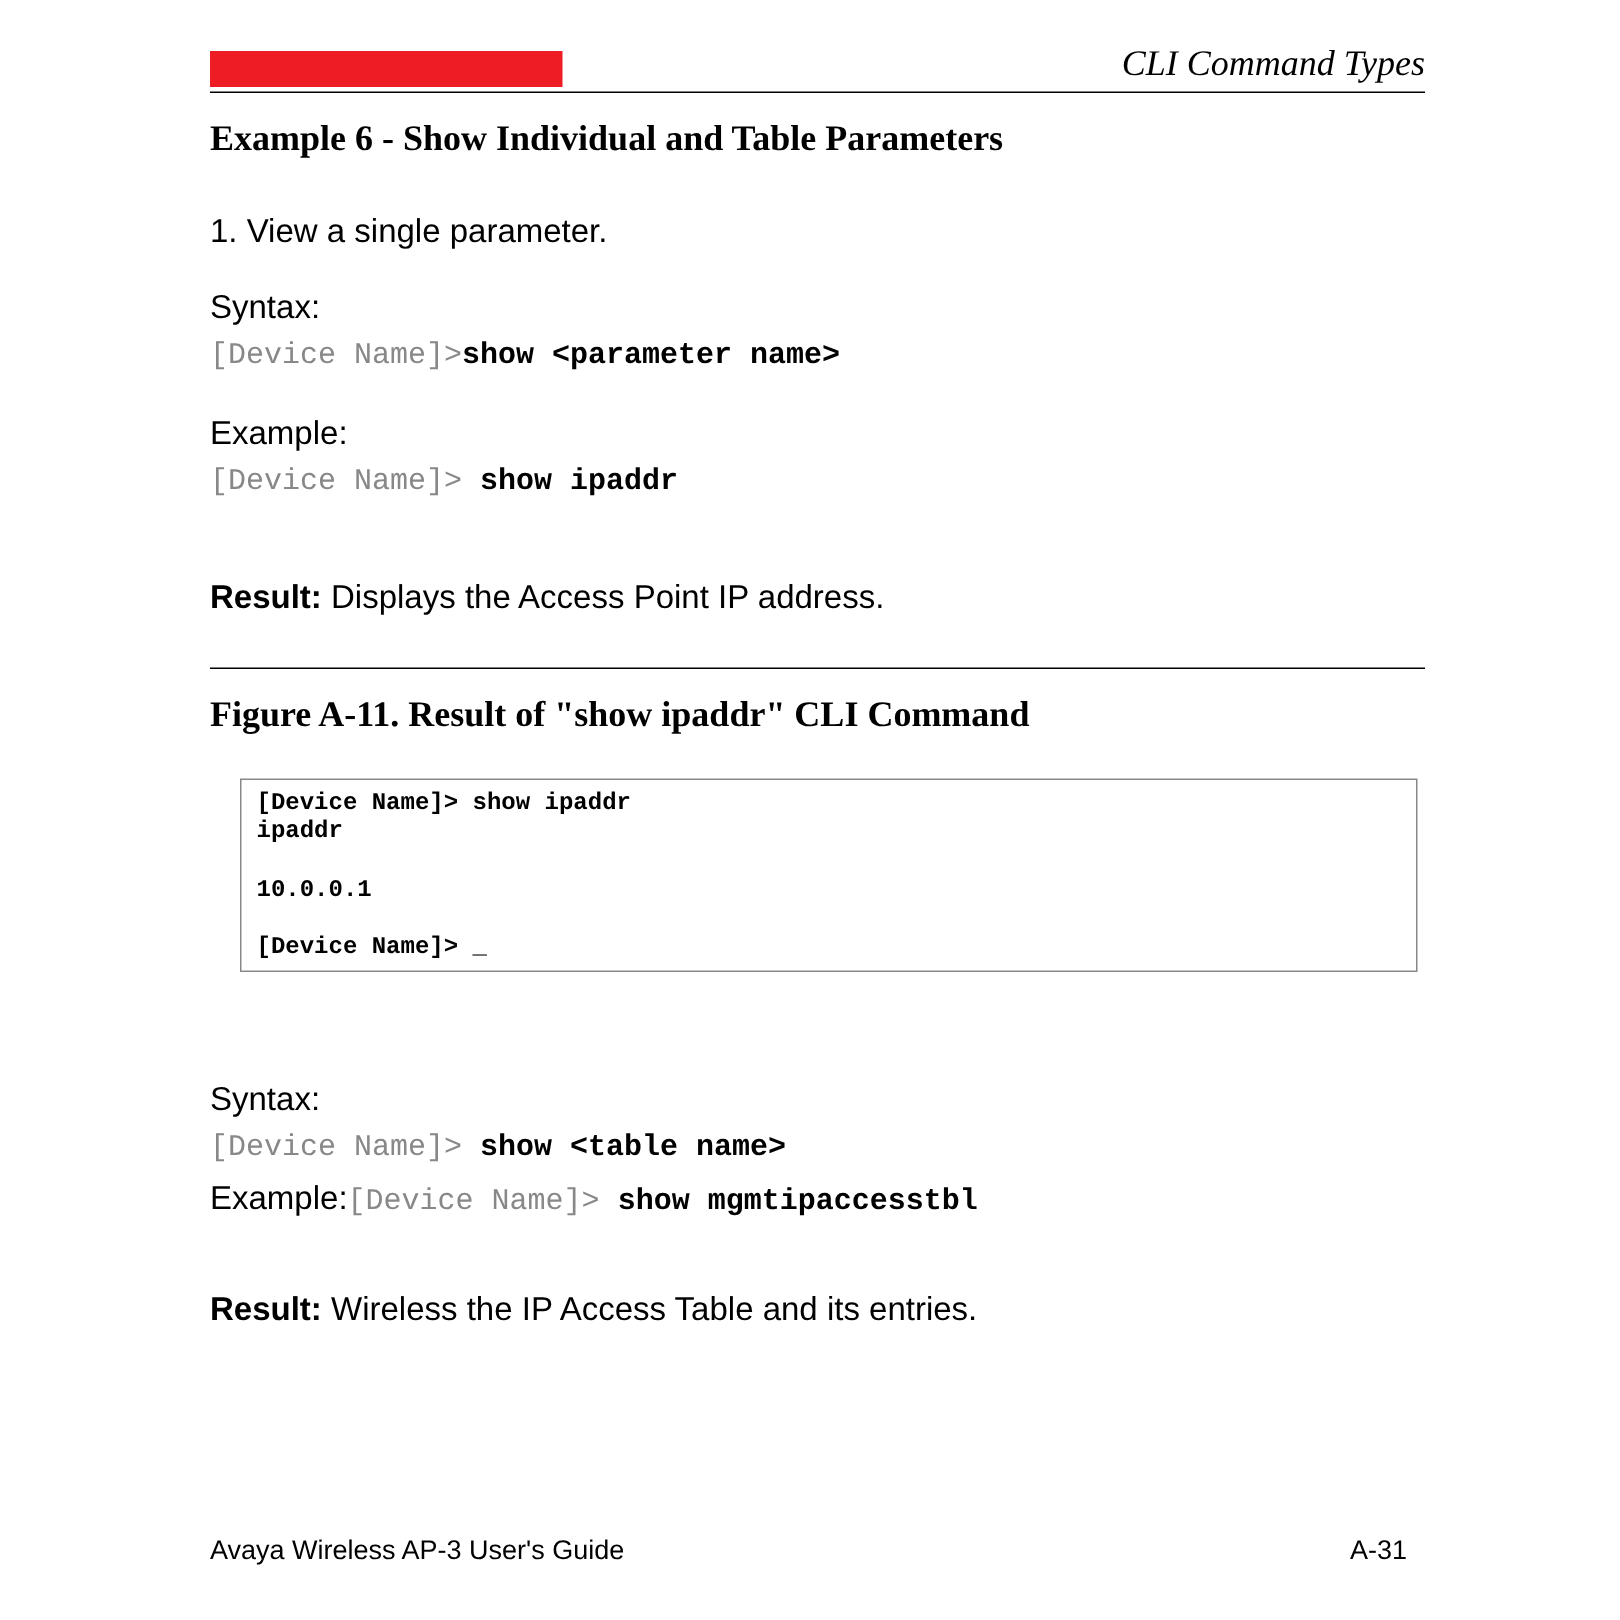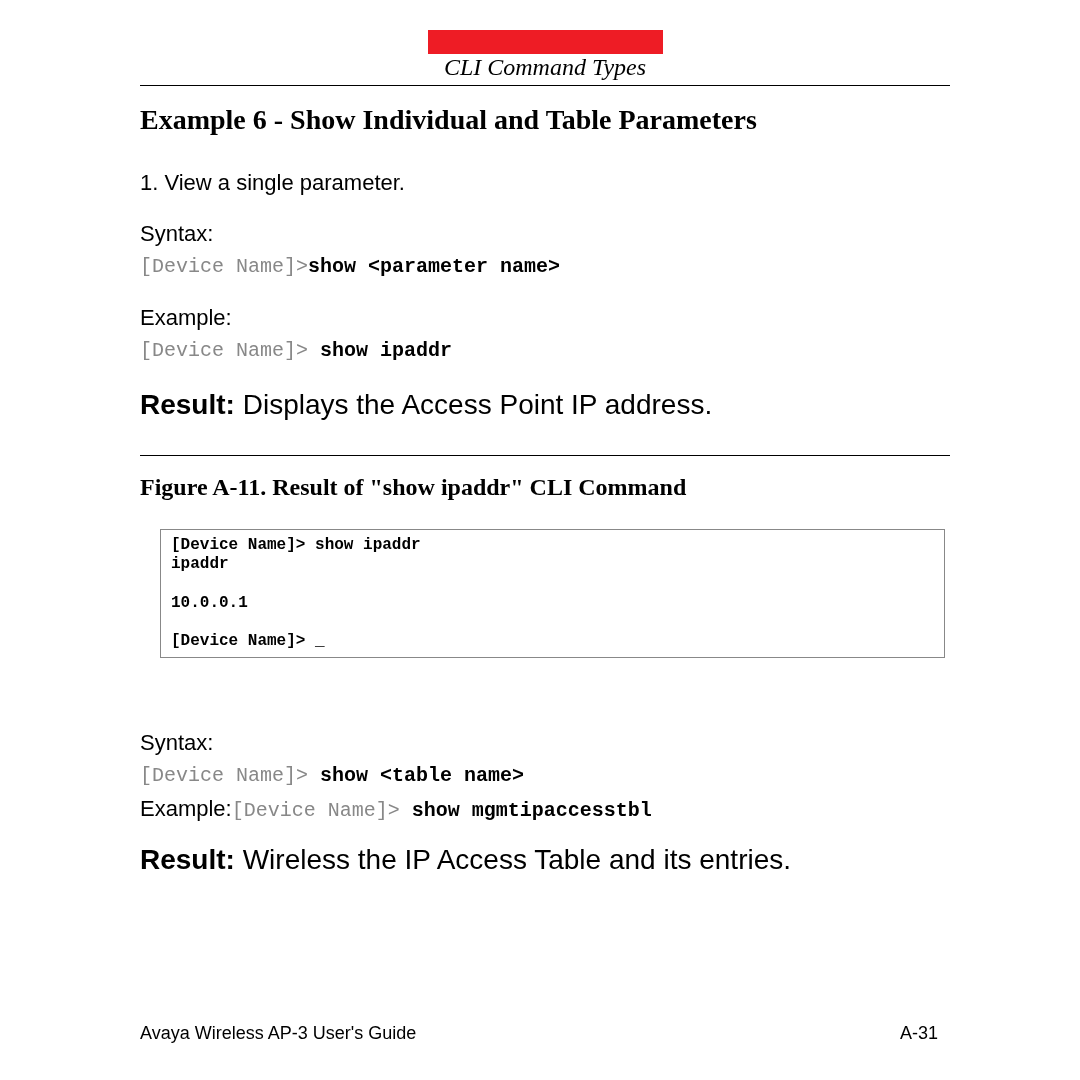--- a/index.html
+++ b/index.html
@@ -13,40 +13,39 @@
       box-sizing: border-box;
     }
     .page {
       padding: 30px 130px 30px 140px;
     }
     .header-row {
       display: flex;
       align-items: center;
       border-bottom: 1.5px solid #000;
       margin-bottom: 18px;
-      flex-direction: column;
     }
     .red-block {
       background: #ee1c25;
       width: 235px;
       height: 24px;
       flex-shrink: 0;
     }
     .header-title {
       flex: 1;
       text-align: right;
       font-style: italic;
       font-family: "Times New Roman", Times, serif;
       font-size: 24px;
       padding-bottom: 4px;
     }
     .example-heading {
       font-family: "Times New Roman", Times, serif;
       font-weight: bold;
-      font-size: 28px;
+      font-size: 24px;
       margin: 18px 0 30px 0;
     }
     .body-text {
       font-size: 22px;
       margin: 18px 0;
       line-height: 1.5;
     }
     .indent {
     }
     .syntax-label, .example-label {
@@ -60,22 +59,22 @@
       line-height: 1.6;
     }
     .mono .gray {
       color: #888;
     }
     .mono .bold {
       font-weight: bold;
       color: #000;
     }
     .result-line {
-      font-size: 28px;
-      margin: 22px 0 34px 0;
+      font-size: 22px;
+      margin: 47px 0 34px 0;
     }
     .result-line .bold {
       font-weight: bold;
     }
     hr.figure-rule {
       border: none;
       border-top: 1.2px solid #000;
       margin: 0 0 16px 0;
     }
     .figure-caption {

